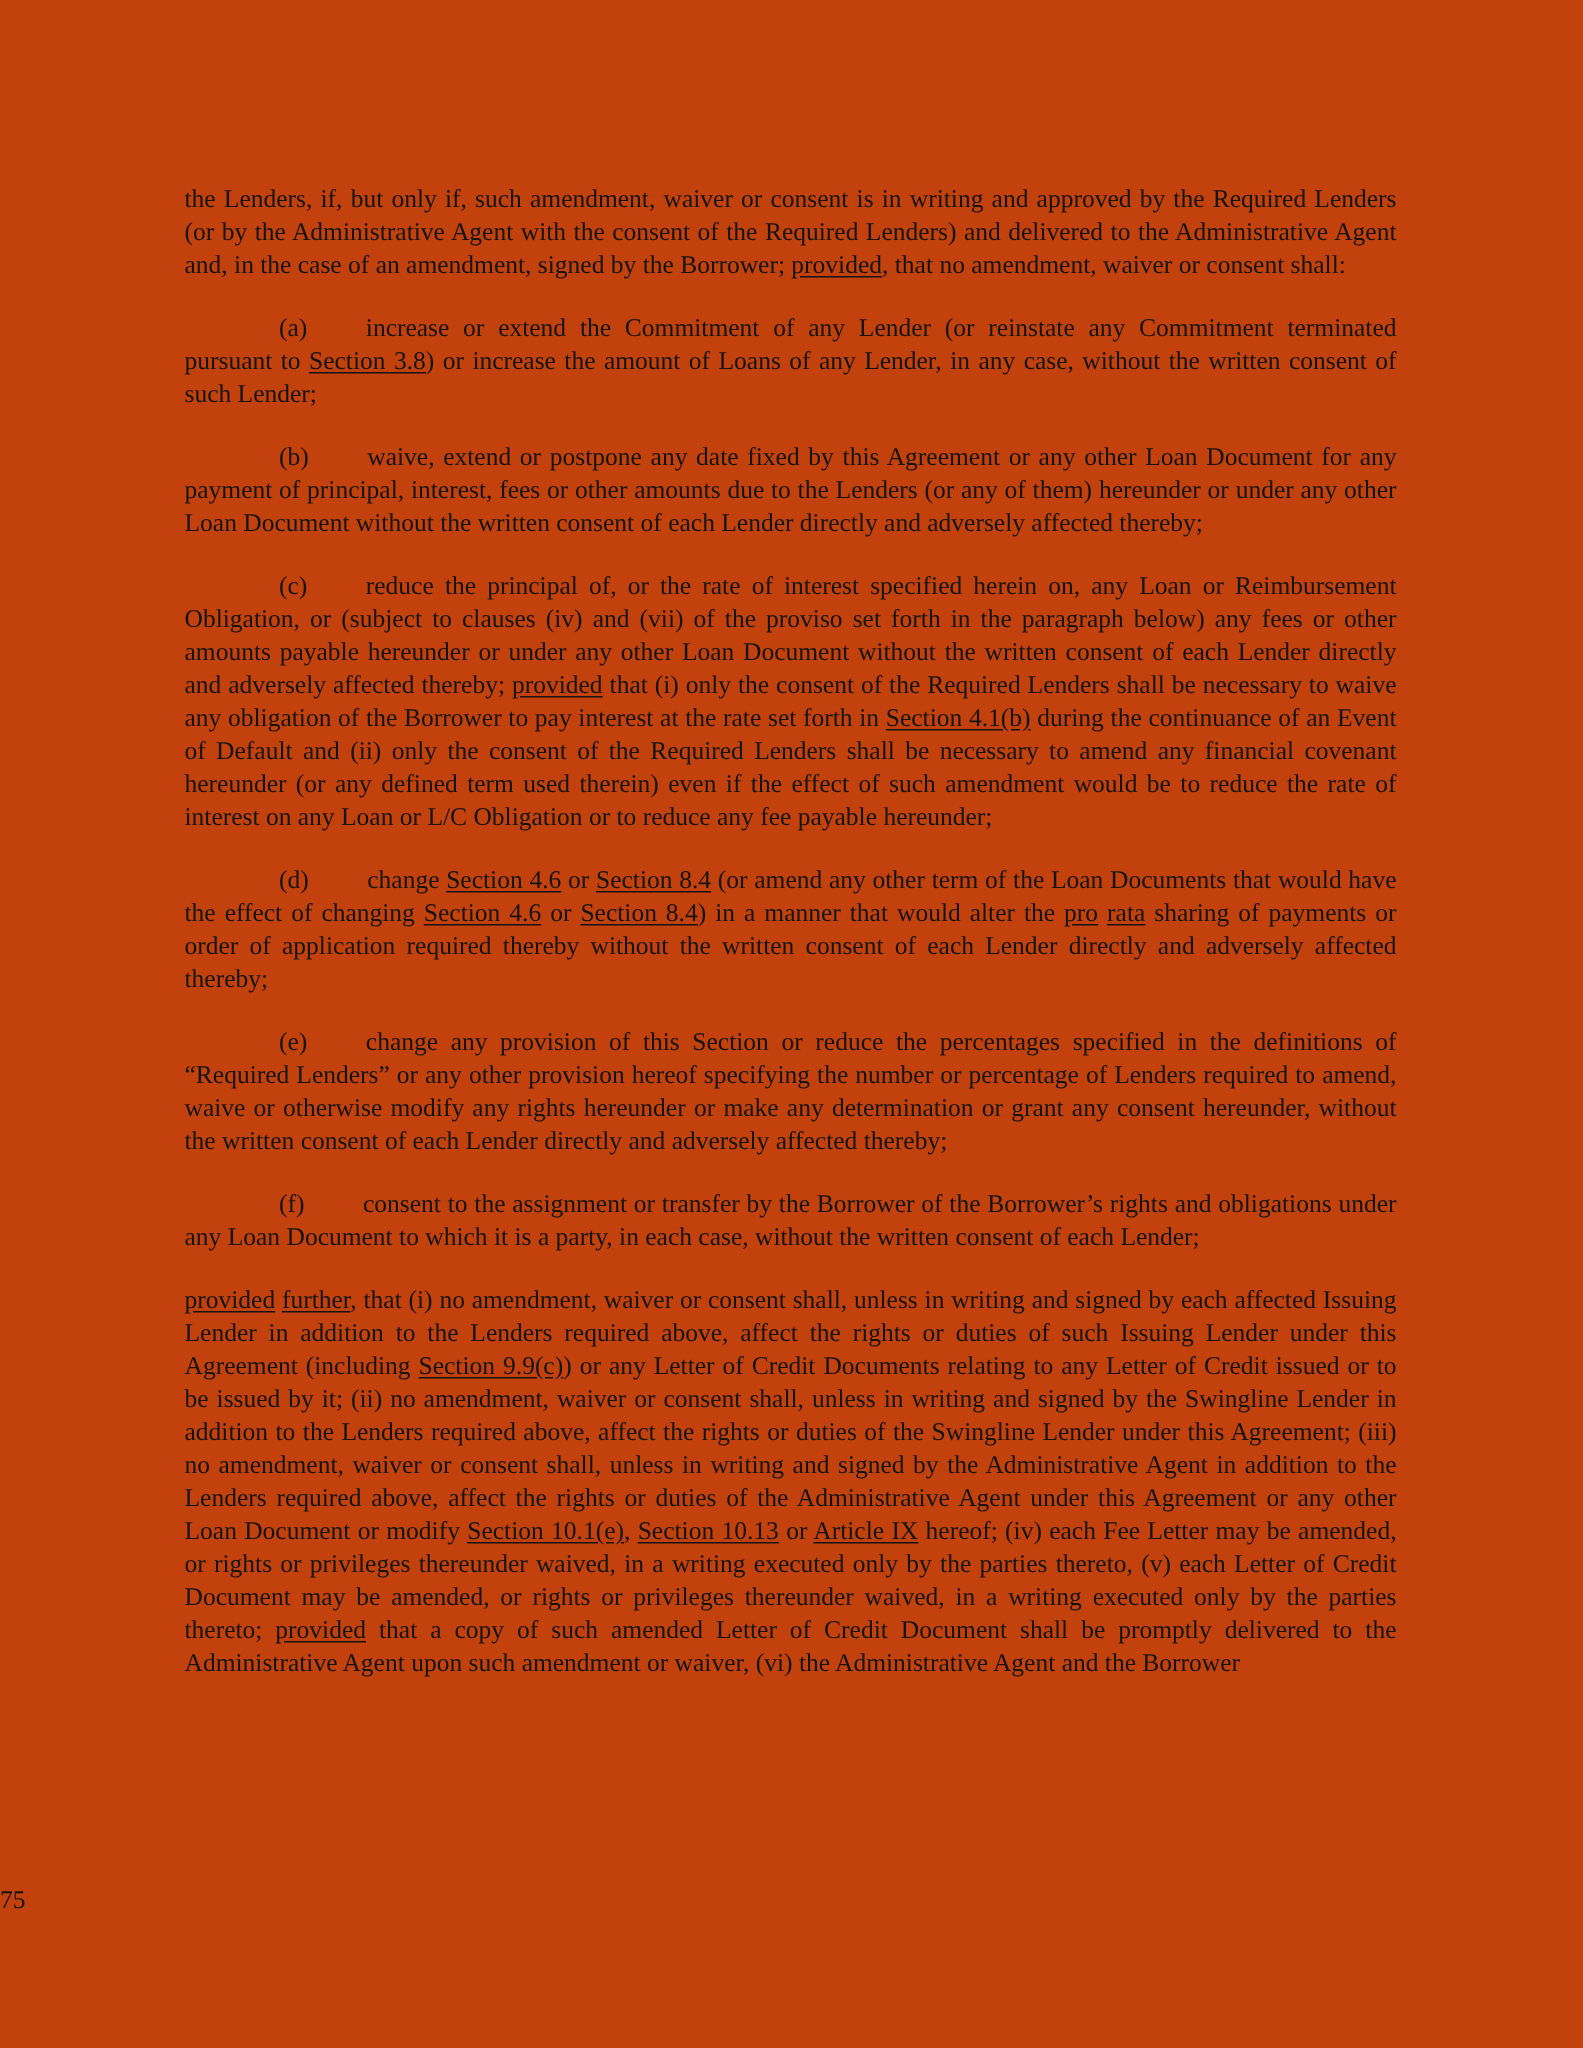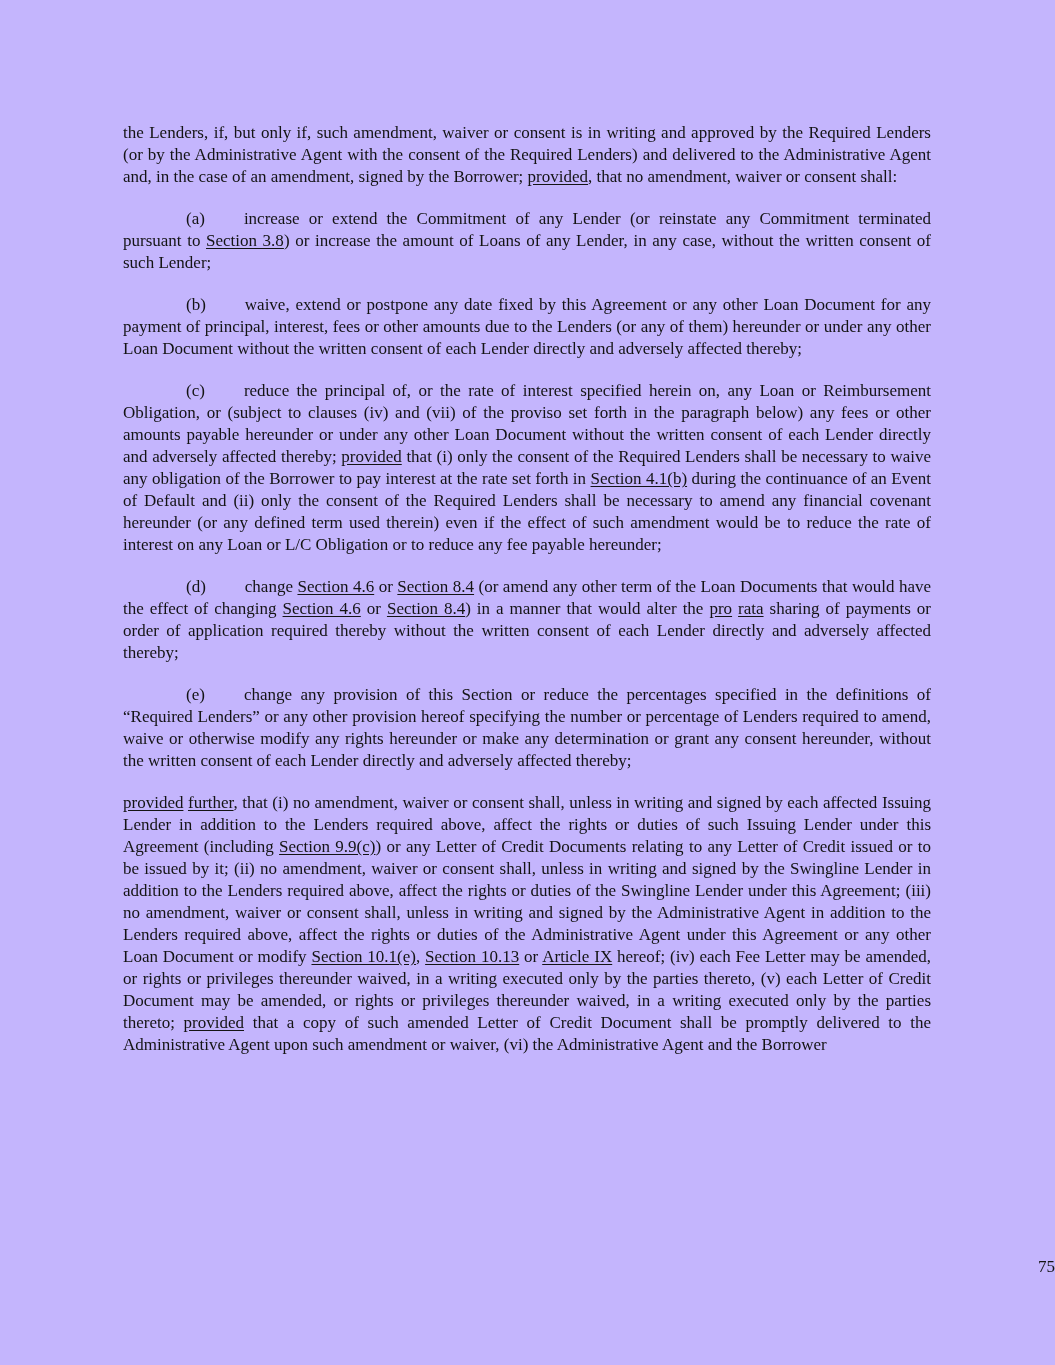--- a/index.html
+++ b/index.html
@@ -4,21 +4,21 @@
 <style>
   html, body {
     margin: 0;
     padding: 0;
     background: #ffffff;
   }
   .page {
     position: relative;
     width: 1055px;
     height: 1365px;
-    background: #c4b5fd;
+    background: #c2410c;
     font-family: "Liberation Serif", "DejaVu Serif", serif;
     font-size: 17px;
     line-height: 22px;
     color: #141414;
     overflow: hidden;
   }
   .content {
     position: absolute;
     top: 122px;
     left: 123px;
@@ -37,30 +37,31 @@
   }
   .u {
     text-decoration: underline;
     text-underline-offset: 2px;
   }
   .page-number {
     position: absolute;
     top: 1256px;
     left: 0;
     width: 100%;
-    text-align: right;
+    text-align: left;
   }
 </style>
 </head>
 <body>
 
 <div class="page">
   <div class="content" id="paragraphs">
       <p class="para"><span>the Lenders, if, but only if, such amendment, waiver or consent is in writing and approved by the Required Lenders (or by the Administrative Agent with the consent of the Required Lenders) and delivered to the Administrative Agent and, in the case of an amendment, signed by the Borrower; </span><span class="u">provided</span><span>, that no amendment, waiver or consent shall:</span></p>
       <p class="para lettered"><span>(a)</span><span class="tab"></span><span>increase or extend the Commitment of any Lender (or reinstate any Commitment terminated pursuant to </span><span class="u">Section 3.8</span><span>) or increase the amount of Loans of any Lender, in any case, without the written consent of such Lender;</span></p>
       <p class="para lettered"><span>(b)</span><span class="tab"></span><span>waive, extend or postpone any date fixed by this Agreement or any other Loan Document for any payment of principal, interest, fees or other amounts due to the Lenders (or any of them) hereunder or under any other Loan Document without the written consent of each Lender directly and adversely affected thereby;</span></p>
       <p class="para lettered"><span>(c)</span><span class="tab"></span><span>reduce the principal of, or the rate of interest specified herein on, any Loan or Reimbursement Obligation, or (subject to clauses (iv) and (vii) of the proviso set forth in the paragraph below) any fees or other amounts payable hereunder or under any other Loan Document without the written consent of each Lender directly and adversely affected thereby; </span><span class="u">provided</span><span> that (i) only the consent of the Required Lenders shall be necessary to waive any obligation of the Borrower to pay interest at the rate set forth in </span><span class="u">Section 4.1(b)</span><span> during the continuance of an Event of Default and (ii) only the consent of the Required Lenders shall be necessary to amend any financial covenant hereunder (or any defined term used therein) even if the effect of such amendment would be to reduce the rate of interest on any Loan or L/C Obligation or to reduce any fee payable hereunder;</span></p>
       <p class="para lettered"><span>(d)</span><span class="tab"></span><span>change </span><span class="u">Section 4.6</span><span> or </span><span class="u">Section 8.4</span><span> (or amend any other term of the Loan Documents that would have the effect of changing </span><span class="u">Section 4.6</span><span> or </span><span class="u">Section 8.4</span><span>) in a manner that would alter the </span><span class="u">pro</span><span> </span><span class="u">rata</span><span> sharing of payments or order of application required thereby without the written consent of each Lender directly and adversely affected thereby;</span></p>
       <p class="para lettered"><span>(e)</span><span class="tab"></span><span>change any provision of this Section or reduce the percentages specified in the definitions of “Required Lenders” or any other provision hereof specifying the number or percentage of Lenders required to amend, waive or otherwise modify any rights hereunder or make any determination or grant any consent hereunder, without the written consent of each Lender directly and adversely affected thereby;</span></p>
+      <p class="para lettered"><span>(f)</span><span class="tab"></span><span>consent to the assignment or transfer by the Borrower of the Borrower’s rights and obligations under any Loan Document to which it is a party, in each case, without the written consent of each Lender;</span></p>
       <p class="para"><span class="u">provided</span><span> </span><span class="u">further</span><span>, that (i) no amendment, waiver or consent shall, unless in writing and signed by each affected Issuing Lender in addition to the Lenders required above, affect the rights or duties of such Issuing Lender under this Agreement (including </span><span class="u">Section 9.9(c)</span><span>) or any Letter of Credit Documents relating to any Letter of Credit issued or to be issued by it; (ii) no amendment, waiver or consent shall, unless in writing and signed by the Swingline Lender in addition to the Lenders required above, affect the rights or duties of the Swingline Lender under this Agreement; (iii) no amendment, waiver or consent shall, unless in writing and signed by the Administrative Agent in addition to the Lenders required above, affect the rights or duties of the Administrative Agent under this Agreement or any other Loan Document or modify </span><span class="u">Section 10.1(e)</span><span>, </span><span class="u">Section 10.13</span><span> or </span><span class="u">Article IX</span><span> hereof; (iv) each Fee Letter may be amended, or rights or privileges thereunder waived, in a writing executed only by the parties thereto, (v) each Letter of Credit Document may be amended, or rights or privileges thereunder waived, in a writing executed only by the parties thereto; </span><span class="u">provided</span><span> that a copy of such amended Letter of Credit Document shall be promptly delivered to the Administrative Agent upon such amendment or waiver, (vi) the Administrative Agent and the Borrower</span></p>
     </div>
   <div class="page-number">75</div>
 </div>
 
 </body></html>

